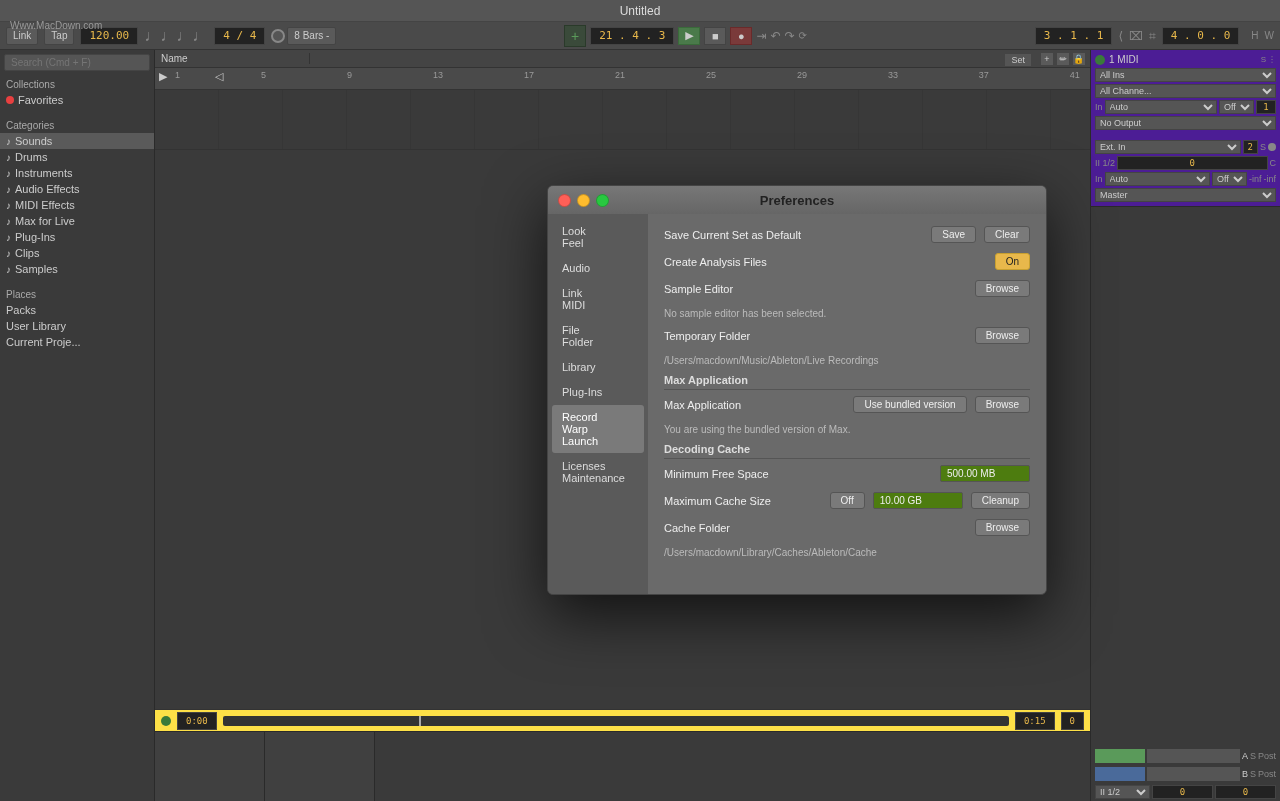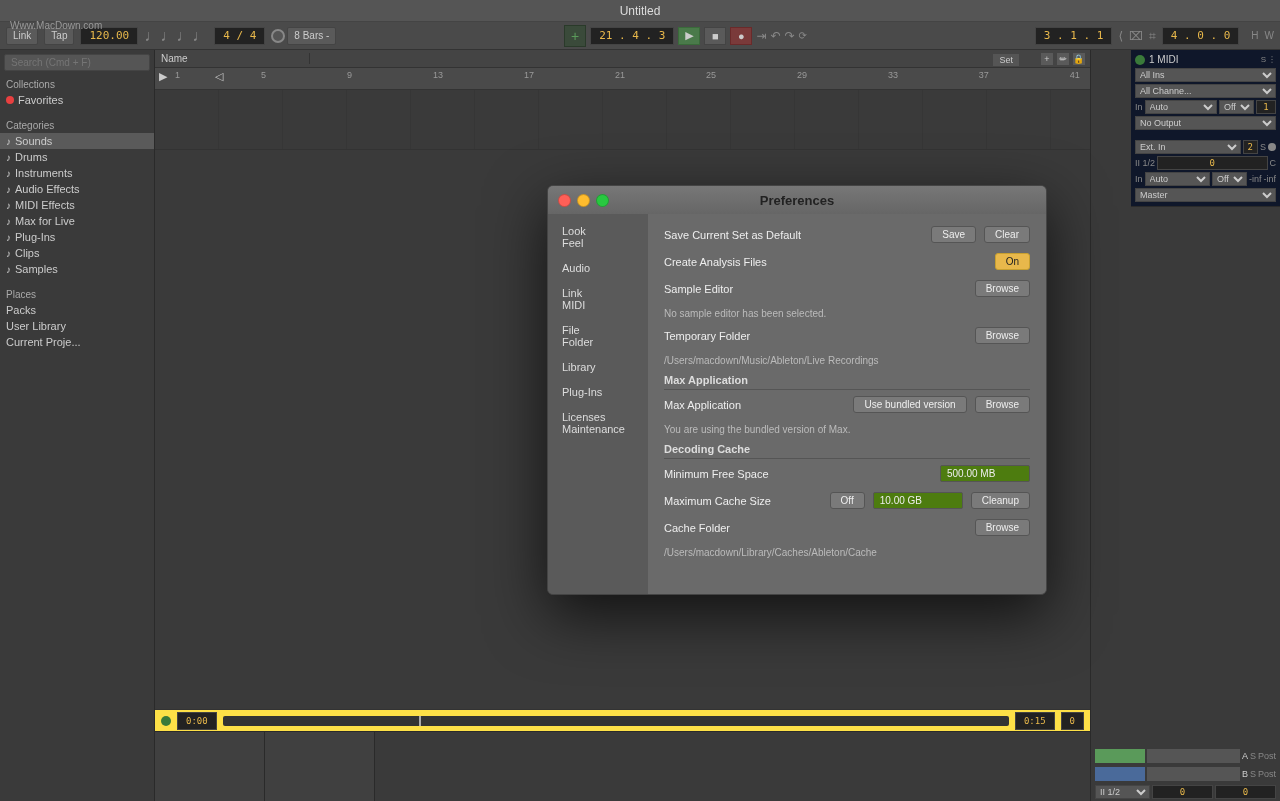--- a/index.html
+++ b/index.html
@@ -476,21 +476,21 @@
     <div class="sidebar-item">
       <span>Current Proje...</span>
     </div>
   </div>
 
   <div id="content-area">
 
     <div id="arr-header">
       <div style="width:155px;padding-left:6px;font-size:10px;color:#ccc;border-right:1px solid #333;">Name</div>
       <div style="flex:1;"></div>
-      <div style="margin-right:20px;">
+      <div style="margin-right:8px;">
         <span style="background:#555;border:1px solid #444;padding:1px 6px;font-size:9px;cursor:pointer;">Set</span>
       </div>
       <div style="display:flex;gap:2px;margin-right:4px;">
         <span style="background:#5a5a5a;border:1px solid #444;width:14px;height:14px;display:flex;align-items:center;justify-content:center;font-size:9px;cursor:pointer;">+</span>
         <span style="background:#5a5a5a;border:1px solid #444;width:14px;height:14px;display:flex;align-items:center;justify-content:center;font-size:9px;cursor:pointer;">✏</span>
         <span style="background:#5a5a5a;border:1px solid #444;width:14px;height:14px;display:flex;align-items:center;justify-content:center;font-size:9px;cursor:pointer;">🔒</span>
       </div>
     </div>
 
     <div id="arr-ruler">
@@ -528,21 +528,21 @@
     </div>
 
     <div id="clips-area">
       <div class="clip-cell"></div>
       <div class="clip-cell"></div>
     </div>
   </div>
 
   <div id="mixer-panel">
 
-    <div style="background:#0f172a;border-bottom:1px solid #2a2a2a;padding:4px;margin-left:40px;">
+    <div style="background:#4c1d95;border-bottom:1px solid #2a2a2a;padding:4px;">
       <div style="display:flex;align-items:center;gap:4px;margin-bottom:3px;">
         <div style="width:10px;height:10px;border-radius:50%;background:#3a7a3a;"></div>
         <span style="font-size:10px;color:#ccc;">1 MIDI</span>
         <div style="margin-left:auto;display:flex;gap:2px;">
           <span style="font-size:8px;color:#888;">S</span>
           <span style="font-size:8px;color:#888;">⋮</span>
         </div>
       </div>
       <div style="display:flex;gap:2px;margin-bottom:2px;">
         <select style="background:#555;border:1px solid #444;color:#ccc;font-size:9px;flex:1;">
@@ -647,20 +647,23 @@
       <div id="prefs-nav">
         <div class="prefs-nav-item" style="white-space:pre-line;">Look
 Feel</div>
         <div class="prefs-nav-item">Audio</div>
         <div class="prefs-nav-item" style="white-space:pre-line;">Link
 MIDI</div>
         <div class="prefs-nav-item" style="white-space:pre-line;">File
 Folder</div>
         <div class="prefs-nav-item">Library</div>
         <div class="prefs-nav-item">Plug-Ins</div>
+        <div class="prefs-nav-item active" style="white-space:pre-line;">Record
+Warp
+Launch</div>
         <div class="prefs-nav-item" style="white-space:pre-line;">Licenses
 Maintenance</div>
       </div>
 
       <div id="prefs-content">
 
         <div class="prefs-row">
           <span class="prefs-label">Save Current Set as Default</span>
           <button class="prefs-btn">Save</button>
           <button class="prefs-btn">Clear</button>

